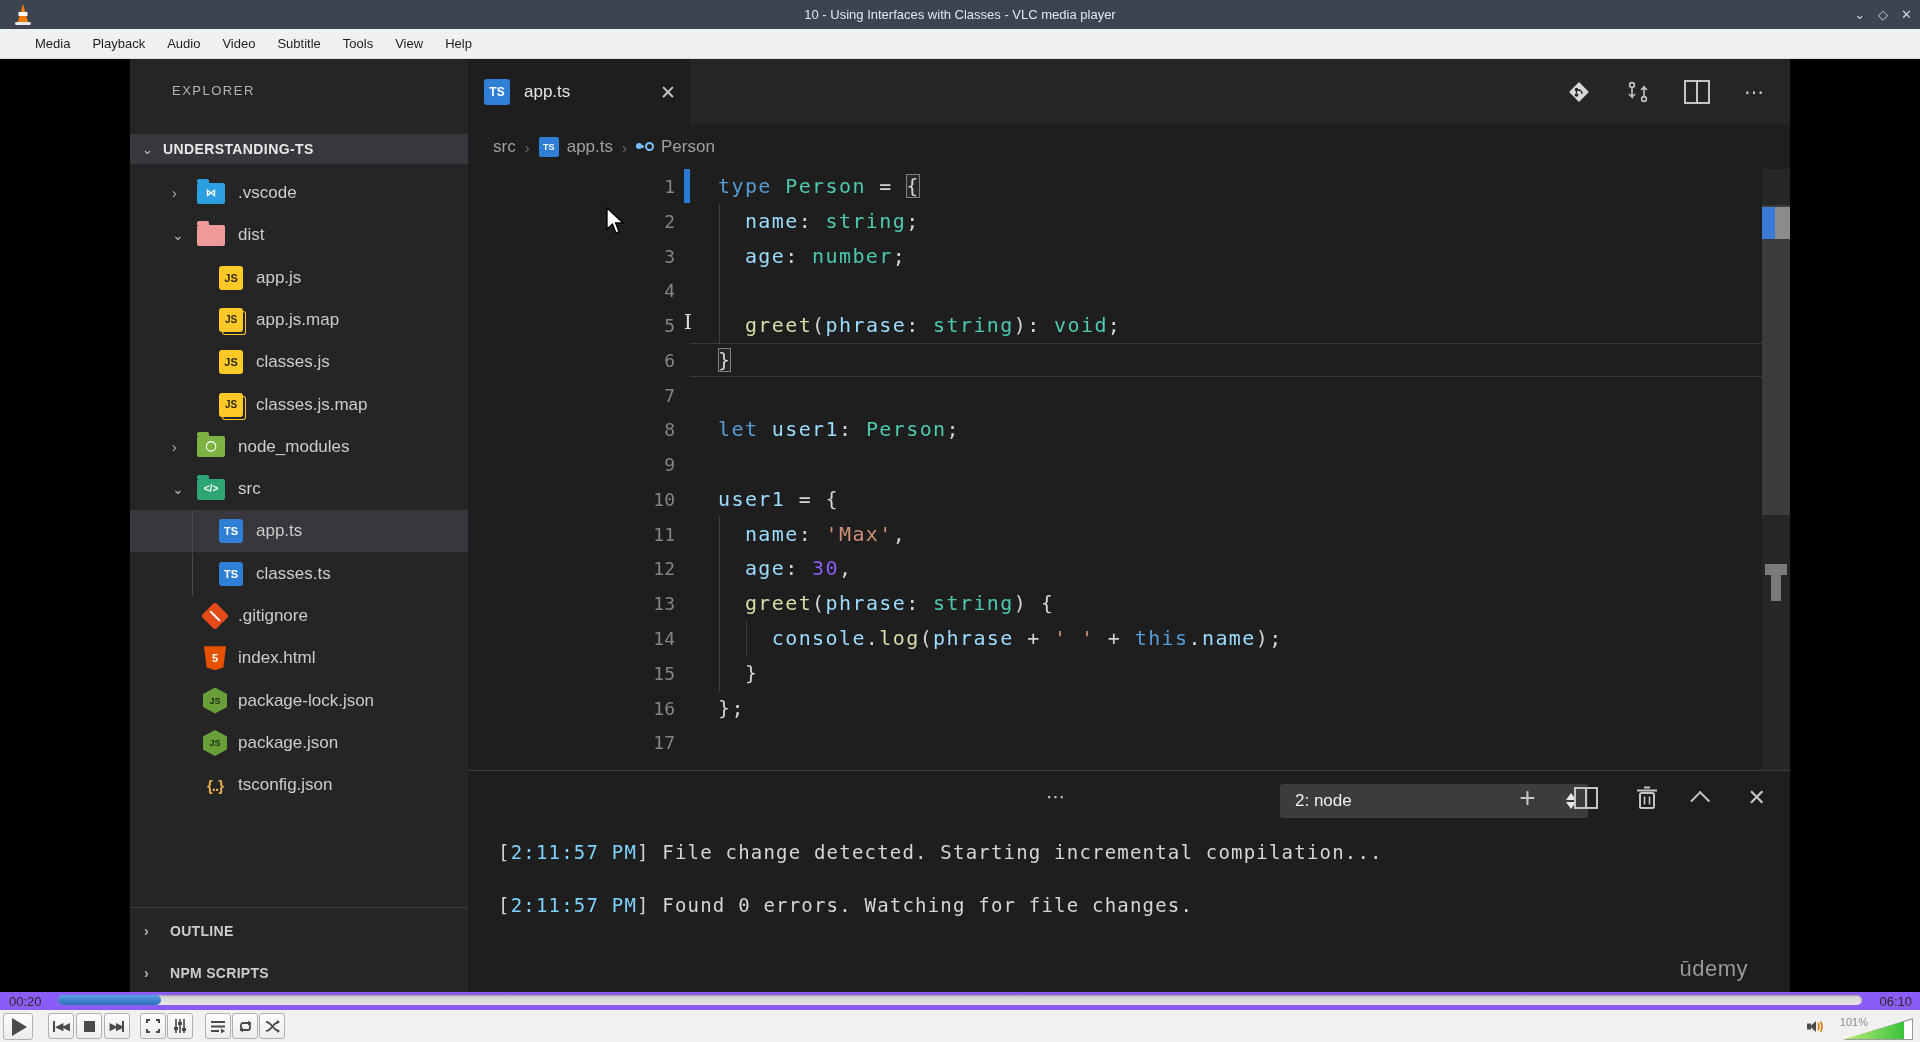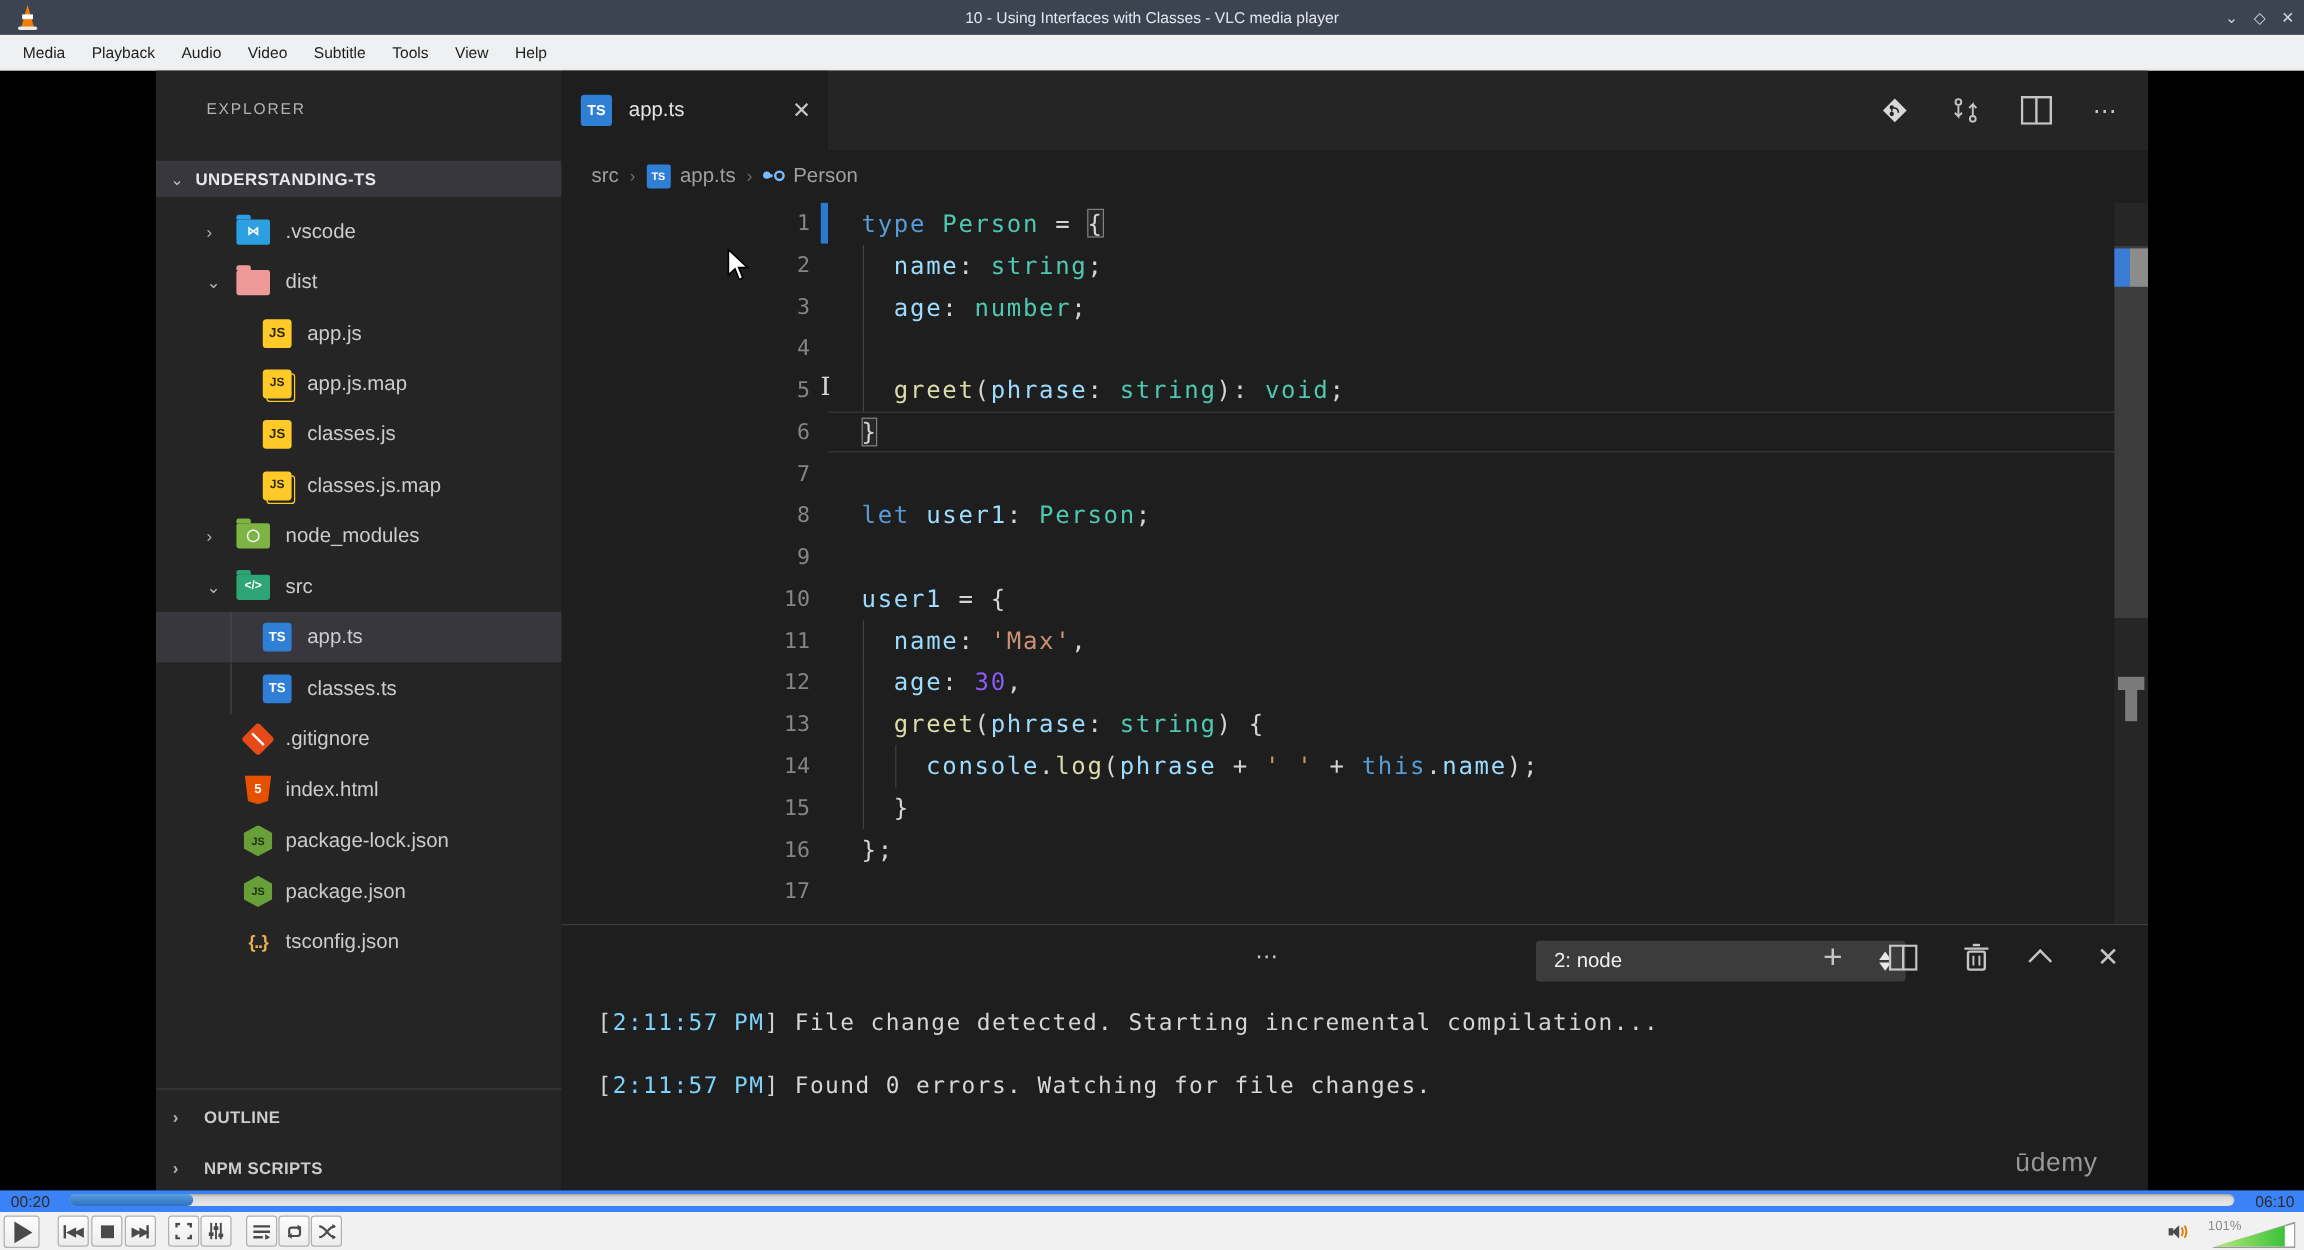--- a/index.html
+++ b/index.html
@@ -6,21 +6,21 @@
   html,body { width:1920px; height:1042px; overflow:hidden; background:#000; }
   body { font-family:"Liberation Sans", sans-serif; }
   .stage { position:absolute; left:0; top:0; width:1920px; height:1042px; background:#000; }
   .abs { position:absolute; }
 
   
   .titlebar { position:absolute; left:0; top:0; width:1920px; height:29px; background:#3b4450; display:flex; align-items:center; }
   .vlc-title { position:absolute; left:0; right:0; text-align:center; color:#e3e7ec; font-size:13px; }
   .win-controls { position:absolute; right:8px; top:0; height:29px; display:flex; align-items:center; gap:13px; color:#cfd4da; font-size:13px; }
   .win-controls span { cursor:default; }
-  .menubar { position:absolute; left:0; top:29px; width:1920px; height:30px; background:#eff0f1; border-bottom:1px solid #dcdcdc; display:flex; align-items:center; padding-left:8px; }
+  .menubar { position:absolute; left:0; top:29px; width:1920px; height:30px; background:#eff0f1; border-bottom:1px solid #dcdcdc; display:flex; align-items:center; padding-left:24px; }
   .menu-item { font-size:13px; color:#1d1d1d; padding:0 11px; }
 
   
   .video { position:absolute; left:0; top:59px; width:1920px; height:773px; background:#000; }
   .vscode { position:absolute; left:130px; top:0; width:1660px; height:933px; background:#1e1e1e; }
 
   
   .sidebar { position:absolute; left:0; top:0; width:338px; height:933px; background:#252526; }
   .explorer-title { position:absolute; left:42px; top:24px; font-size:13px; letter-spacing:1.5px; color:#b3b3b3; }
   .root-row { position:absolute; left:0; top:75px; width:338px; height:30px; background:#37373d; display:flex; align-items:center; }
@@ -106,21 +106,21 @@
   .picon-plus { font-size:28px; font-weight:200; line-height:28px; }
   .picon-x { font-size:22px; }
   .chev-up { width:14px; height:14px; border-left:2px solid #c5c5c5; border-top:2px solid #c5c5c5; transform:rotate(45deg) translateY(4px); }
   .term { position:absolute; left:30px; top:70px; font-family:"DejaVu Sans Mono", monospace; font-size:19px; letter-spacing:1.2px; }
   .tline { position:absolute; white-space:pre; color:#d6d6d6; }
   .tts { color:#7dd3fc; } .tbr { color:#cfcfcf; }
   .term-cursor { position:absolute; left:30px; top:243px; width:14px; height:27px; border:1.5px solid #cccccc; }
   .watermark { position:absolute; right:42px; bottom:10px; color:#989898; font-size:22px; letter-spacing:.5px; }
 
   
-  .seekrow { position:absolute; left:0; top:992px; width:1920px; height:18px; background:#3b82f6; }
+  .seekrow { position:absolute; left:0; top:992px; width:1920px; height:18px; background:#8b5cf6; }
   .time { position:absolute; top:2px; font-size:13px; color:#2b2b2b; }
   .time.left { left:9px; } .time.right { right:8px; }
   .track { position:absolute; left:58px; top:3px; width:1804px; height:10px; border-radius:5px; background:linear-gradient(#d2d2d2,#e9e9e9); box-shadow:inset 0 1px 2px rgba(0,0,0,.25); }
   .prog { position:absolute; left:0; top:0; height:10px; border-radius:5px; background:linear-gradient(#58a0e0,#2f6fbe); }
   .ctrlrow { position:absolute; left:0; top:1010px; width:1920px; height:32px; background:#f1f1f1; }
   .vbtn { position:absolute; top:3px; width:26px; height:26px; border:1px solid #b0b0b0; border-radius:3px; background:linear-gradient(#fdfdfd,#ededed); display:flex; align-items:center; justify-content:center; color:#4a4a4a; }
   .vbtn svg { display:block; }
   .play-tri { width:0; height:0; border-left:15px solid #4a4a4a; border-top:9px solid transparent; border-bottom:9px solid transparent; margin-left:3px; }
   .mini { font-size:11px; color:#4a4a4a; letter-spacing:-2px; display:flex; align-items:center; }
   .bar-v { width:2px; height:11px; background:#4a4a4a; }

